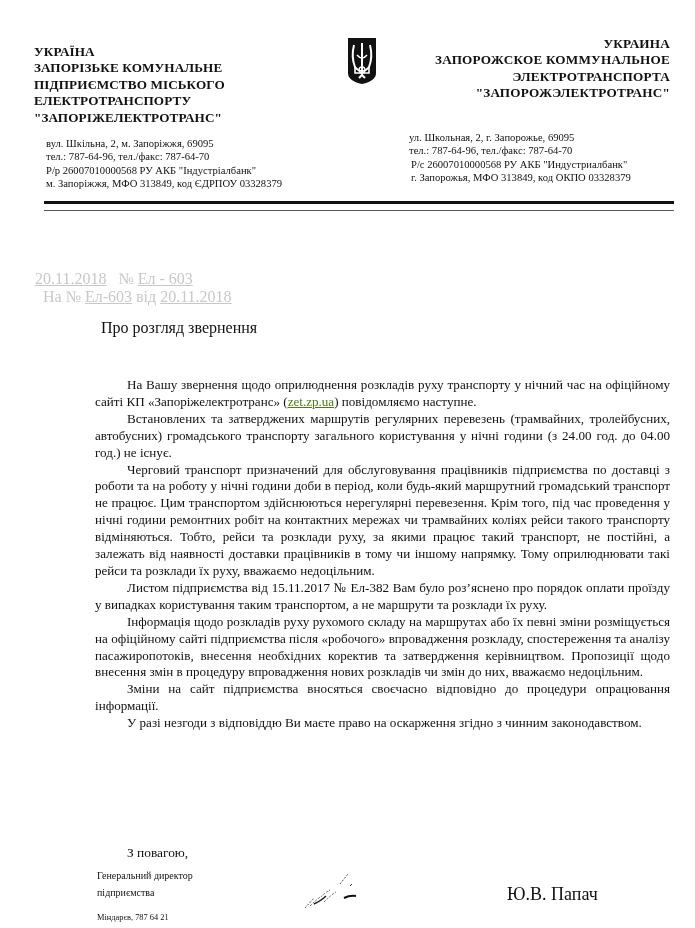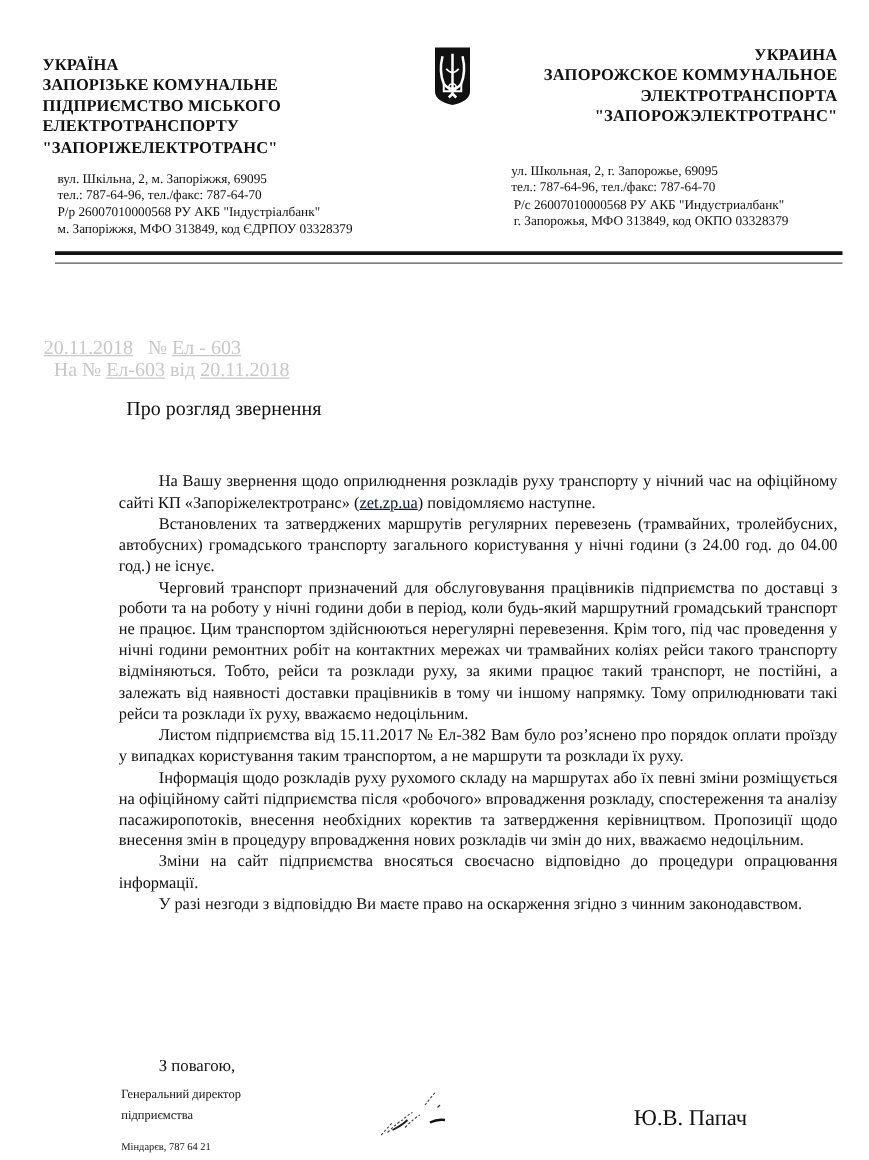--- a/index.html
+++ b/index.html
@@ -15,21 +15,21 @@
   .addr-right { left: 409px; top: 131px; }
   .addr-right div:nth-child(3), .addr-right div:nth-child(4) { padding-left: 2px; }
   .coat { left: 347px; top: 37px; width: 30px; height: 48px; }
   .rule1 { left: 44px; top: 201px; width: 630px; height: 3px; background: #111; }
   .rule2 { left: 44px; top: 210px; width: 630px; height: 1px; background: #555; }
   .stamp { left: 35px; top: 226px; color: #c8c8c8; font-size: 16px; line-height: 18px; margin-top: 44px; }
   .stamp .u { text-decoration: underline; }
   .subject { left: 101px; top: 319px; font-size: 16px; }
   .body { left: 95px; top: 377px; width: 575px; font-size: 13.1px; line-height: 16.9px; text-align: justify; }
   .body p { margin: 0; text-indent: 32px; }
-  .body a { color: #0f172a; text-decoration: underline; }
+  .body a { color: #4d7c0f; text-decoration: underline; }
   .closing { left: 127px; top: 845px; font-size: 13.4px; }
   .pos { left: 97px; top: 867px; font-size: 10px; line-height: 17px; }
   .signer { left: 507px; top: 884px; font-size: 18px; }
   .sig { left: 300px; top: 862px; width: 70px; height: 50px; }
   .exec { left: 97px; top: 913px; font-size: 8.4px; }
 </style>
 </head>
 <body>
 
 <div class="abs hdr-left">

